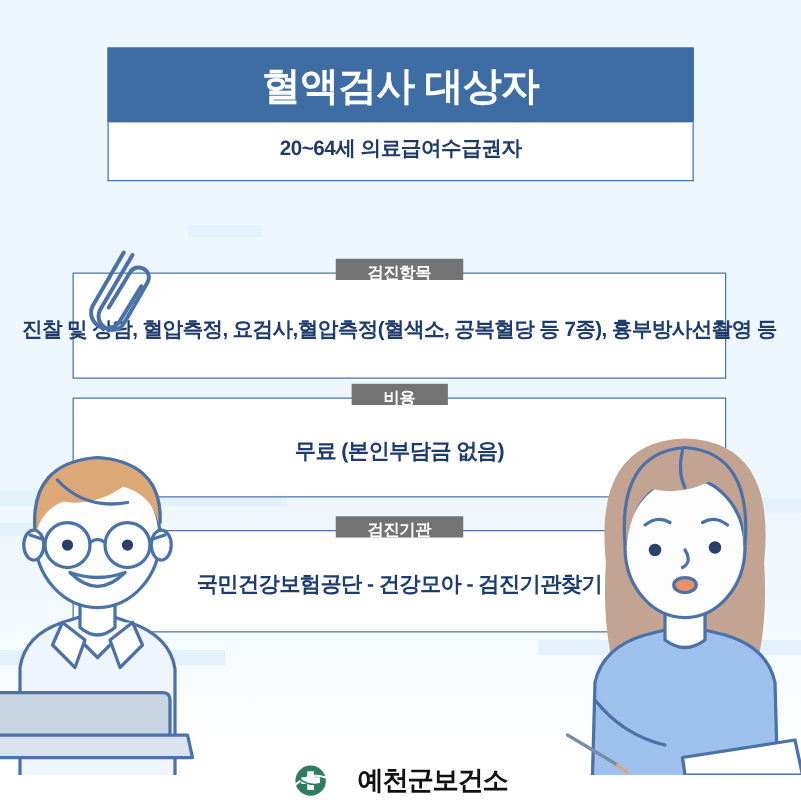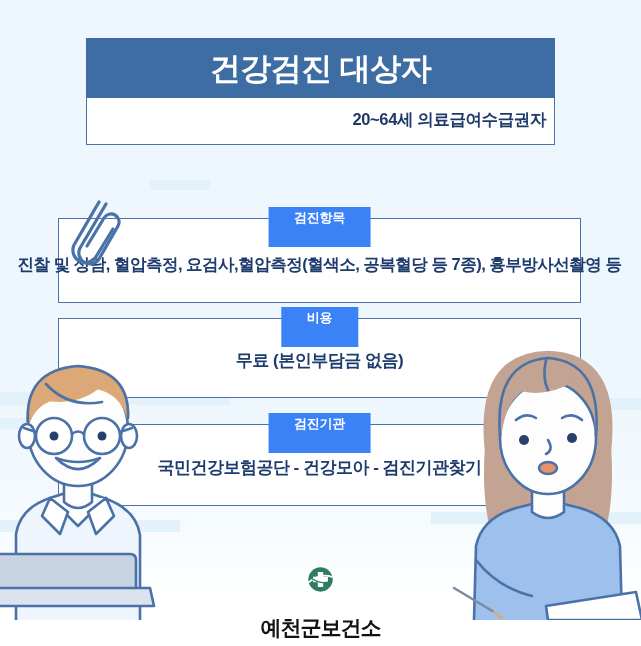--- a/index.html
+++ b/index.html
@@ -49,21 +49,21 @@
     font-size: 31px;
     font-weight: 700;
     letter-spacing: -0.5px;
     line-height: 1;
   }
   .header-sub-box {
     background: #ffffff;
     border: 1px solid #4a72a8;
     border-top: none;
     padding: 10px 8px 12px 8px;
-    text-align: right;
+    text-align: center;
   }
   .header-sub-box .line {
     color: #1f3a66;
     font-weight: 700;
     font-size: 16.5px;
     line-height: 1.45;
     letter-spacing: -0.4px;
   }
 
   
@@ -78,26 +78,26 @@
   }
   #card-items  { top: 218px; height: 85px; }
   #card-cost   { top: 318px; height: 80px; }
   #card-org    { top: 424px; height: 82px; }
 
   .badge {
     position: absolute;
     top: -12px;
     left: 50%;
     transform: translateX(-50%);
-    background: #3b82f6;
+    background: #737373;
     color: #ffffff;
     font-size: 13px;
     font-weight: 700;
     letter-spacing: -0.3px;
-    padding: 4px 26px 23px 26px;
+    padding: 4px 26px 0 26px;
     line-height: 1;
     white-space: nowrap;
   }
   .card-body {
     height: 100%;
     display: flex;
     flex-direction: row;
     align-items: center;
     justify-content: center;
     padding: 14px 10px 8px 10px;
@@ -138,21 +138,20 @@
   .footer {
     position: absolute;
     left: 0;
     right: 0;
     bottom: 8px;
     display: flex;
     align-items: center;
     justify-content: center;
     gap: 24px;
     z-index: 6;
-    flex-direction: column;
   }
   .footer .logo-mark { width: 27px; height: 27px; display: block; }
   .footer .org-name {
     color: #111111;
     font-size: 21px;
     font-weight: 700;
     letter-spacing: -1px;
     line-height: 1;
   }
 </style>
@@ -163,21 +162,21 @@
 
   <div class="bgbar" style="left:0;   top:392px; width:230px; height:13px;"></div>
   <div class="bgbar" style="left:0;   top:418px; width:120px; height:11px;"></div>
   <div class="bgbar" style="left:0;   top:520px; width:180px; height:12px;"></div>
   <div class="bgbar" style="right:0;  top:398px; width:150px; height:12px;"></div>
   <div class="bgbar" style="right:0;  top:512px; width:210px; height:12px;"></div>
   <div class="bgbar" style="left:150px; top:180px; width:60px; height:10px;"></div>
 
   <div class="header-wrap">
     <div class="header-title-bar">
-      <div class="title">건강검진 대상자</div>
+      <div class="title">혈액검사 대상자</div>
     </div>
     <div class="header-sub-box">
       <div class="line">20~64세 의료급여수급권자</div>
     </div>
   </div>
 
   <div class="card" id="card-items">
     <div class="badge">검진항목</div>
     <div class="card-body">
       <div class="line">진찰 및 상담,  혈압측정,  요검사,</div>

